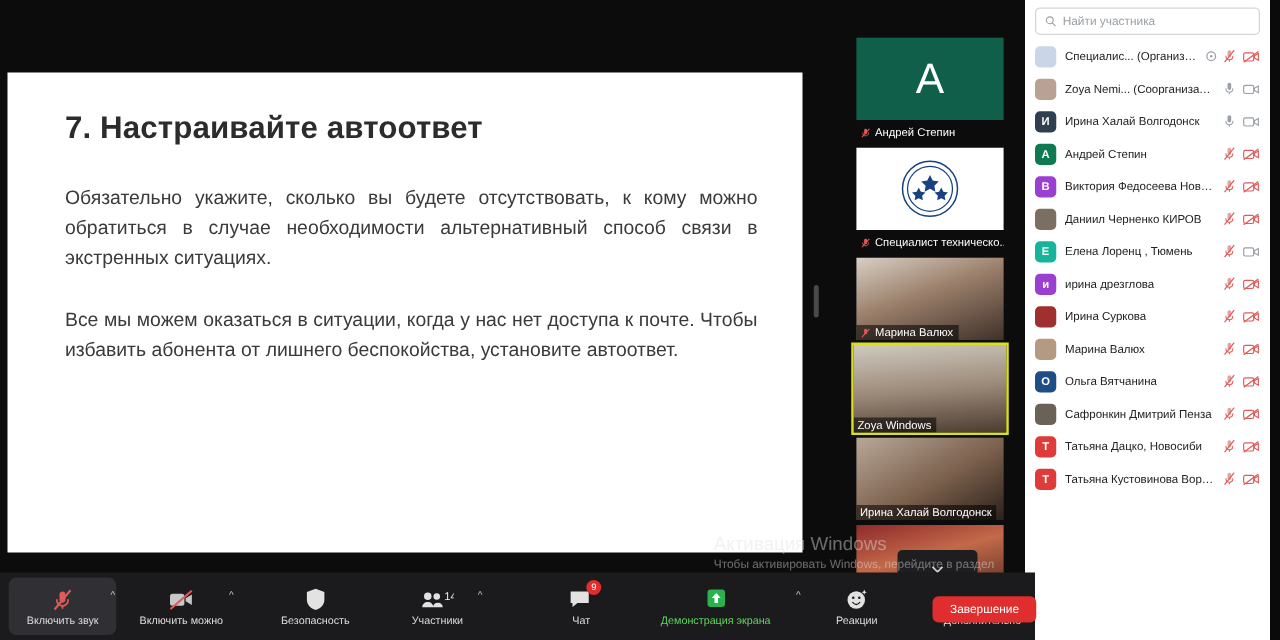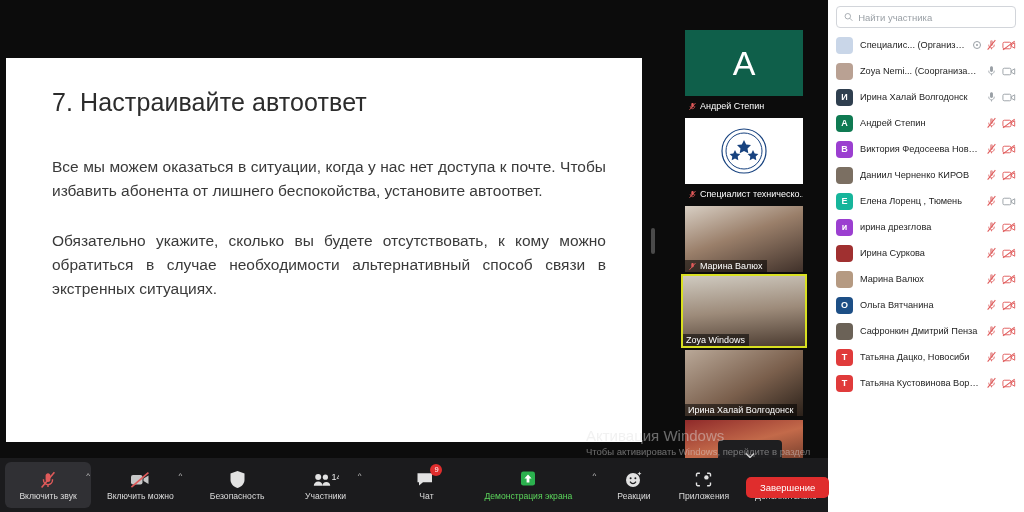--- a/index.html
+++ b/index.html
@@ -17,22 +17,22 @@
     background: #0c0c0c;
   }
 
   
   .slide {
     position: absolute; left: 6px; top: 58px; width: 636px; height: 384px;
     background: #ffffff; overflow: hidden;
   }
   .slide-inner { padding: 30px 36px 0 46px; }
   .slide-title {
-    font-size: 25px; color: #2c2c2c; font-weight: 400;
-    letter-spacing: .1px; margin-bottom: 38px; white-space: nowrap;
+    font-size: 25px; color: #2c2c2c; font-weight: 700;
+    letter-spacing: .1px; margin-bottom: 30px; white-space: nowrap;
   }
   .slide-p {
     font-size: 15.5px; color: #3a3a3a; line-height: 1.55;
     text-align: justify; text-justify: inter-word;
     margin-bottom: 26px;
   }
 
   
   .divider {
     position: absolute; left: 646px; top: 0; width: 14px; height: 512px;
@@ -70,21 +70,21 @@
     position:absolute; inset:0; display:flex; align-items:center; justify-content:center;
     font-size: 34px; color:#fff; font-weight: 400;
   }
   .thumb-logo {
     position:absolute; inset:0; background:#fff;
     display:flex; align-items:center; justify-content:center;
   }
 
   
   .panel {
-    position: absolute; right: 0; top: 0; width: 196px; height: 512px;
+    position: absolute; right: 8px; top: 0; width: 196px; height: 512px;
     background: #ffffff;
   }
   .search-wrap { padding: 6px 8px 4px 8px; }
   .search-box {
     display: flex; align-items: center; gap: 5px;
     height: 22px; border: 1px solid #d2d5da; border-radius: 4px;
     padding: 0 7px; background: #fff;
   }
   .search-box input {
     border: 0; outline: 0; width: 100%; font-size: 9.5px; color: #555;
@@ -158,21 +158,21 @@
   .rb-btn.more { padding: 4px 8px; color:#666; }
 
   .end-btn {
     position: absolute; left: 746px; bottom: 14px;
     background: #e02d2d; color: #fff; font-size: 9.5px;
     padding: 5px 14px; border-radius: 5px; white-space: nowrap;
   }
 
   
   .watermark {
-    position: absolute; right: 188px; bottom: 42px; width: 250px;
+    position: absolute; right: 203px; bottom: 42px; width: 250px;
     color: rgba(225,225,225,.45); text-align: left;
     pointer-events: none;
   }
   .wm-title { font-size: 15px; line-height: 1.15; }
   .wm-sub { font-size: 9.5px; line-height: 1.25; margin-top: 2px; }
 
   
   .collapse-chip {
     position: absolute; left: 718px; top: 440px;
     width: 64px; height: 30px; background: #1e1e20; border-radius: 4px;
@@ -191,22 +191,22 @@
 </head>
 <body>
 
 <div id="app">
 
   <div class="stage">
 
     <div class="slide">
       <div class="slide-inner">
         <div class="slide-title">7. Настраивайте автоответ</div>
+        <div class="slide-p">Обязательно укажите, сколько вы будете отсутствовать, к кому можно обратиться в случае необходимости альтернативный способ связи в экстренных ситуациях.</div>
         <div class="slide-p">Все мы можем оказаться в ситуации, когда у нас нет доступа к почте. Чтобы избавить абонента от лишнего беспокойства, установите автоответ.</div>
-        <div class="slide-p">Обязательно укажите, сколько вы будете отсутствовать, к кому можно обратиться в случае необходимости альтернативный способ связи в экстренных ситуациях.</div>
       </div>
     </div>
 
     <div class="divider">
       <div class="grip"></div>
     </div>
 
     <div class="filmstrip">
 
       <div class="thumb">
@@ -637,32 +637,20 @@
           <circle cx="11.4" cy="8.2" r="1" fill="#1b1b1d"></circle>
           <path d="M6 11.6c.9 1.4 2.1 2 3 2s2.1-.6 3-2" stroke="#1b1b1d" stroke-width="1.1" fill="none"></path>
           <path d="M15.4 1.6l.6 1.5 1.5.6-1.5.6-.6 1.5-.6-1.5-1.5-.6 1.5-.6z" fill="#e2e2e2"></path>
         </svg>
       </div>
       <div class="tb-label">Реакции</div>
     </div>
 
     <div style="width:16px"></div>
 
-    <div class="tb-item">
-      <div class="tb-icon">
-        <svg width="19" height="18" viewBox="0 0 19 18">
-          <path d="M2.5 5.5V3.4c0-.6.5-1.1 1.1-1.1h2.3" stroke="#e2e2e2" stroke-width="1.4" fill="none"></path>
-          <path d="M16.5 5.5V3.4c0-.6-.5-1.1-1.1-1.1h-2.3" stroke="#e2e2e2" stroke-width="1.4" fill="none"></path>
-          <path d="M2.5 11.5v2.1c0 .6.5 1.1 1.1 1.1h2.3" stroke="#e2e2e2" stroke-width="1.4" fill="none"></path>
-          <path d="M16.5 11.5v2.1c0 .6-.5 1.1-1.1 1.1h-2.3" stroke="#e2e2e2" stroke-width="1.4" fill="none"></path>
-          <circle cx="12.4" cy="6.4" r="2.2" fill="#e2e2e2"></circle>
-        </svg>
-      </div>
-      <div class="tb-label">Приложения</div>
-    </div>
 
     <div style="width:16px"></div>
 
     <div class="tb-item" style="min-width:84px">
       <div class="tb-icon">
         <svg width="22" height="8" viewBox="0 0 22 8">
           <circle cx="4" cy="4" r="1.8" fill="#e2e2e2"></circle>
           <circle cx="11" cy="4" r="1.8" fill="#e2e2e2"></circle>
           <circle cx="18" cy="4" r="1.8" fill="#e2e2e2"></circle>
         </svg>

